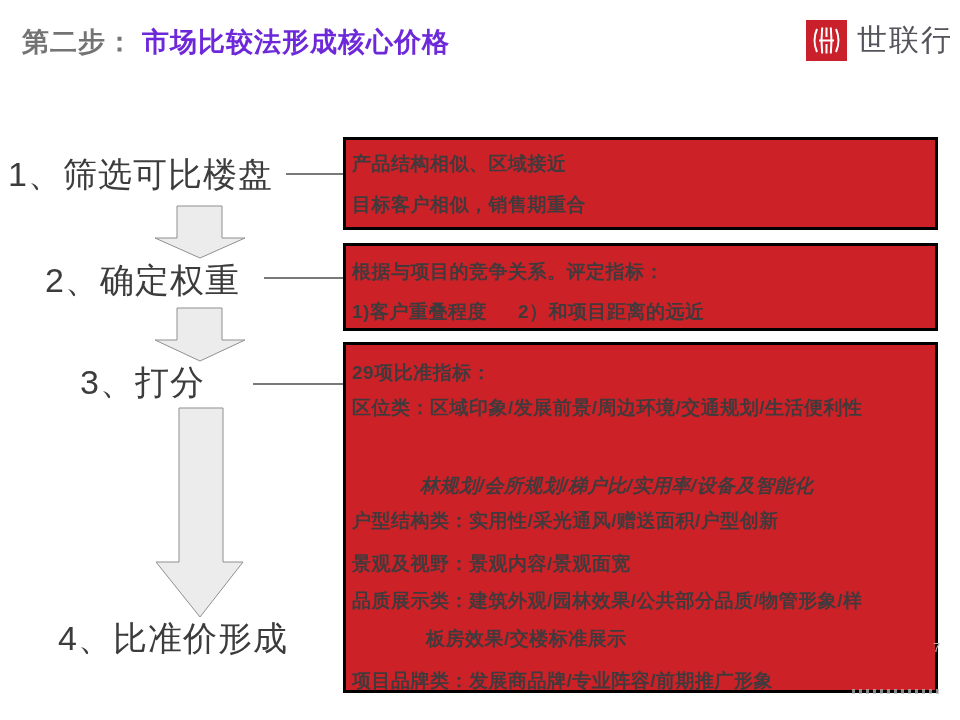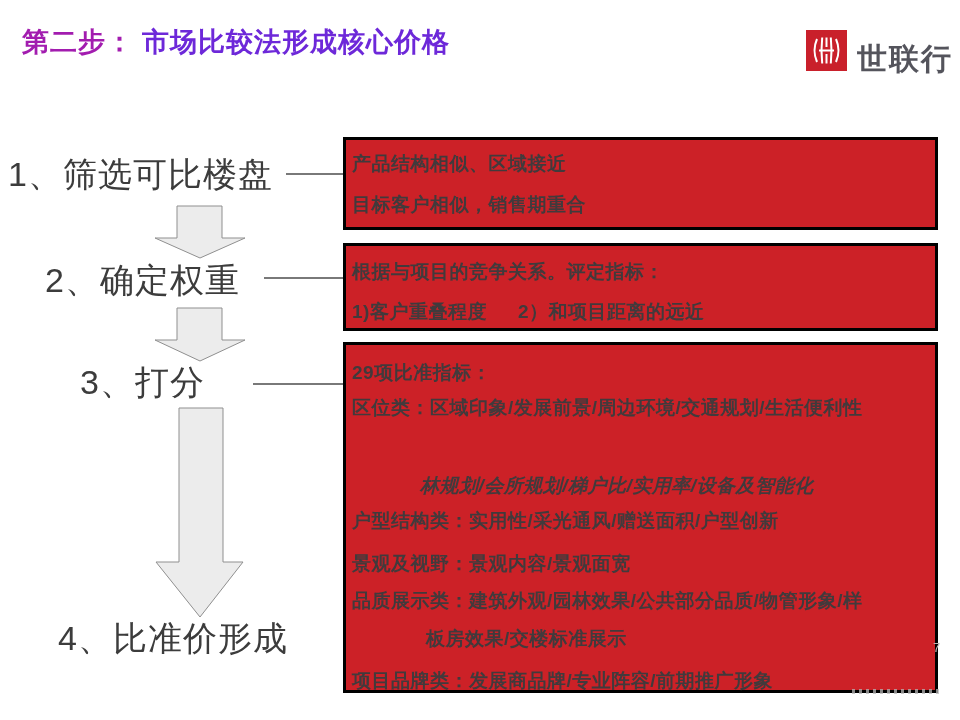--- a/index.html
+++ b/index.html
@@ -1,26 +1,26 @@
 <!DOCTYPE html>
 <html><head>
 <meta charset="utf-8">
 <style>
   html,body{margin:0;padding:0;background:#ffffff;}
   .slide{position:relative;width:960px;height:720px;background:#ffffff;overflow:hidden;
          font-family:"Liberation Sans", sans-serif;}
   
   .title{position:absolute;left:22px;top:24px;font-size:27px;font-weight:bold;
          letter-spacing:1px;white-space:nowrap;}
-  .title .step-red{color:#a21caf;}
+  .title .step-red{color:#737373;}
   .title .title-black{color:#6d28d9;margin-left:8px;}
   
   .logo{position:absolute;left:806px;top:20px;display:flex;align-items:center;}
   .logo-mark{width:41px;height:41px;display:block;}
-  .logo-text{margin-left:10px;font-size:30px;color:#54545c;font-weight:700;letter-spacing:2px;margin-top:19px;}
+  .logo-text{margin-left:10px;font-size:30px;color:#54545c;font-weight:400;letter-spacing:2px;}
   
   .case-note{position:absolute;left:643px;top:100px;font-size:21px;color:#b3b3b3;
              letter-spacing:1px;white-space:nowrap;}
   
   .step{position:absolute;font-size:34px;color:#3c3c3c;white-space:nowrap;letter-spacing:1px;}
   .step1{left:8px;top:152px;}
   .step2{left:45px;top:258px;}
   .step3{left:80px;top:360px;}
   .step4{left:58px;top:616px;}
   

